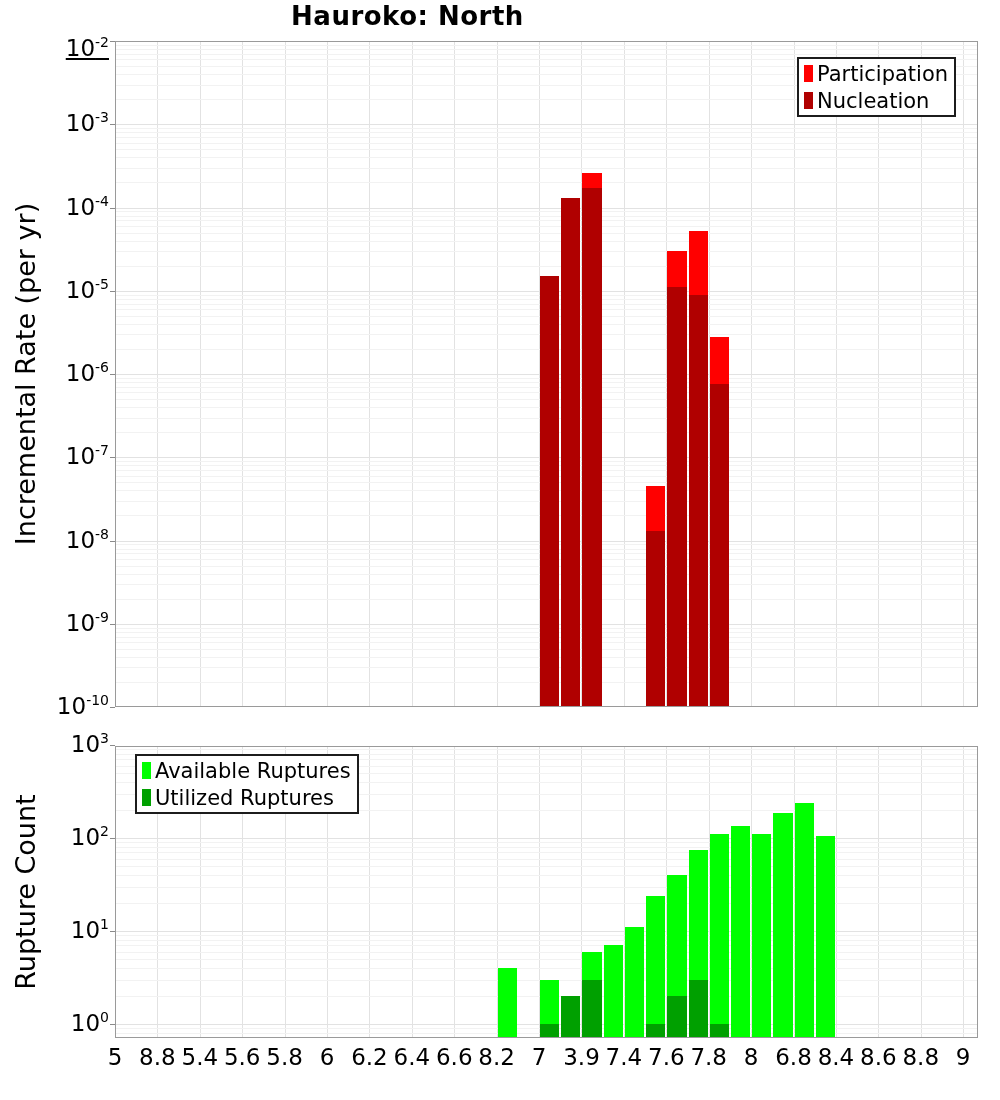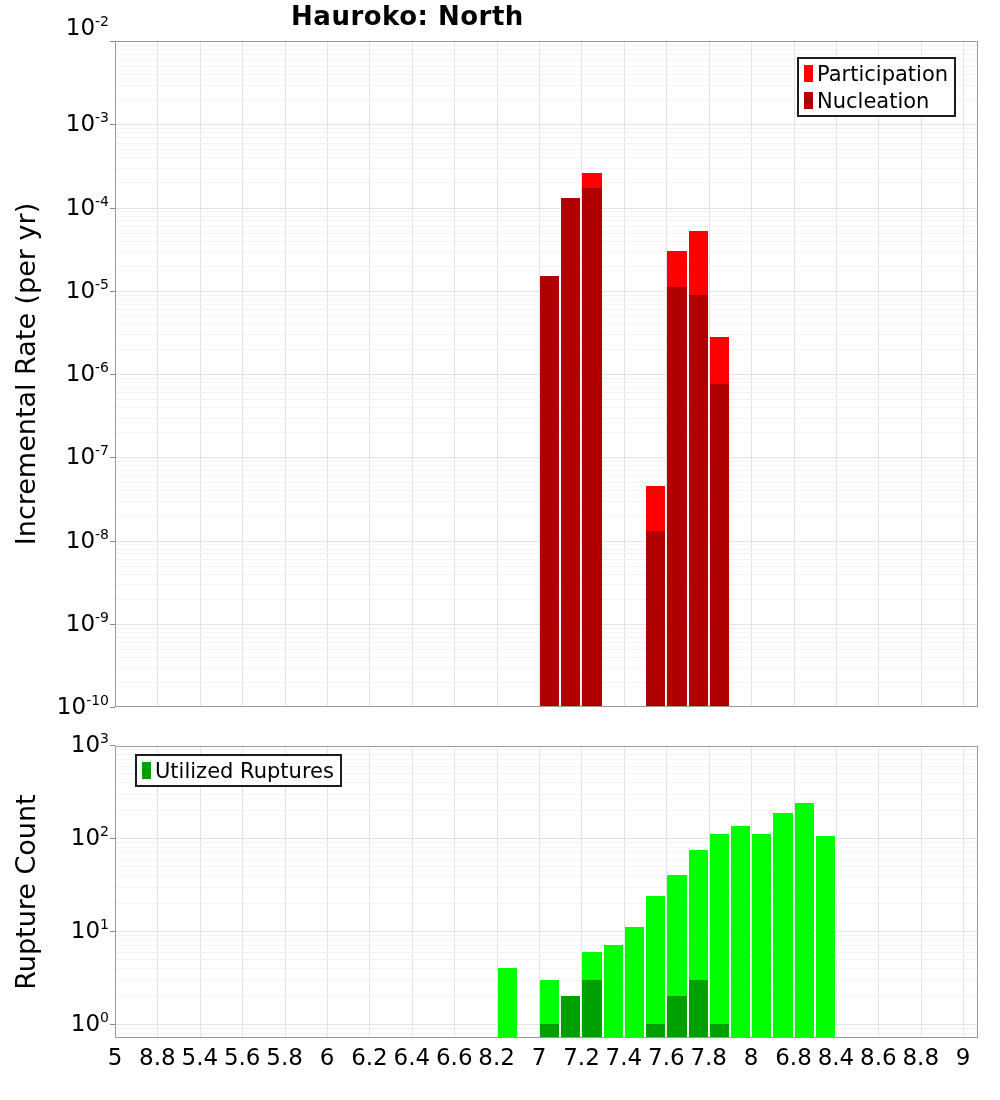--- a/index.html
+++ b/index.html
@@ -242,26 +242,30 @@
       <span class="legend-label">Participation</span>
     </div>
     <div class="legend-item">
       <span class="legend-marker" id="marker-nucleation" style="background: rgb(176, 0, 0);"></span>
       <span class="legend-label">Nucleation</span>
     </div>
   </div>
 
   <div class="legend" style="left:135px; top:754px;">
     <div class="legend-item">
+      <span class="legend-marker" id="marker-available" style="background: rgb(0, 255, 0);"></span>
+      <span class="legend-label">Available Ruptures</span>
+    </div>
+    <div class="legend-item">
       <span class="legend-marker" id="marker-utilized" style="background: rgb(0, 160, 0);"></span>
       <span class="legend-label">Utilized Ruptures</span>
     </div>
   </div>
 
-<div class="ytick" style="top: 12px;">10<sup>-2</sup></div>
+<div class="ytick" style="top: 33px; text-decoration: underline;">10<sup>-2</sup></div>
     <div class="tickmark" style="left: 110px; width: 5px; height: 1px; top: 41px;"></div>
     <div class="ytick" style="top: 108.25px;">10<sup>-3</sup></div>
     <div class="tickmark" style="left: 110px; width: 5px; height: 1px; top: 124.25px;"></div>
     <div class="ytick" style="top: 191.5px;">10<sup>-4</sup></div>
     <div class="tickmark" style="left: 110px; width: 5px; height: 1px; top: 207.5px;"></div>
     <div class="ytick" style="top: 274.75px;">10<sup>-5</sup></div>
     <div class="tickmark" style="left: 110px; width: 5px; height: 1px; top: 290.75px;"></div>
     <div class="ytick" style="top: 358px;">10<sup>-6</sup></div>
     <div class="tickmark" style="left: 110px; width: 5px; height: 1px; top: 374px;"></div>
     <div class="ytick" style="top: 441.25px;">10<sup>-7</sup></div>
@@ -284,21 +288,21 @@
     <div class="xtick" style="left: 125.408px; top: 1044px;">8.8</div>
     <div class="xtick" style="left: 167.816px; top: 1044px;">5.4</div>
     <div class="xtick" style="left: 210.224px; top: 1044px;">5.6</div>
     <div class="xtick" style="left: 252.631px; top: 1044px;">5.8</div>
     <div class="xtick" style="left: 295.039px; top: 1044px;">6</div>
     <div class="xtick" style="left: 337.447px; top: 1044px;">6.2</div>
     <div class="xtick" style="left: 379.855px; top: 1044px;">6.4</div>
     <div class="xtick" style="left: 422.263px; top: 1044px;">6.6</div>
     <div class="xtick" style="left: 464.671px; top: 1044px;">8.2</div>
     <div class="xtick" style="left: 507.079px; top: 1044px;">7</div>
-    <div class="xtick" style="left: 549.486px; top: 1044px;">7.2</div>
+    <div class="xtick" style="left: 549.486px; top: 1044px;">3.9</div>
     <div class="xtick" style="left: 591.894px; top: 1044px;">7.4</div>
     <div class="xtick" style="left: 634.302px; top: 1044px;">7.6</div>
     <div class="xtick" style="left: 676.71px; top: 1044px;">7.8</div>
     <div class="xtick" style="left: 719.118px; top: 1044px;">8</div>
     <div class="xtick" style="left: 761.526px; top: 1044px;">6.8</div>
     <div class="xtick" style="left: 803.934px; top: 1044px;">8.4</div>
     <div class="xtick" style="left: 846.342px; top: 1044px;">8.6</div>
     <div class="xtick" style="left: 888.749px; top: 1044px;">8.8</div>
     <div class="xtick" style="left: 931.157px; top: 1044px;">9</div>
   </div>

